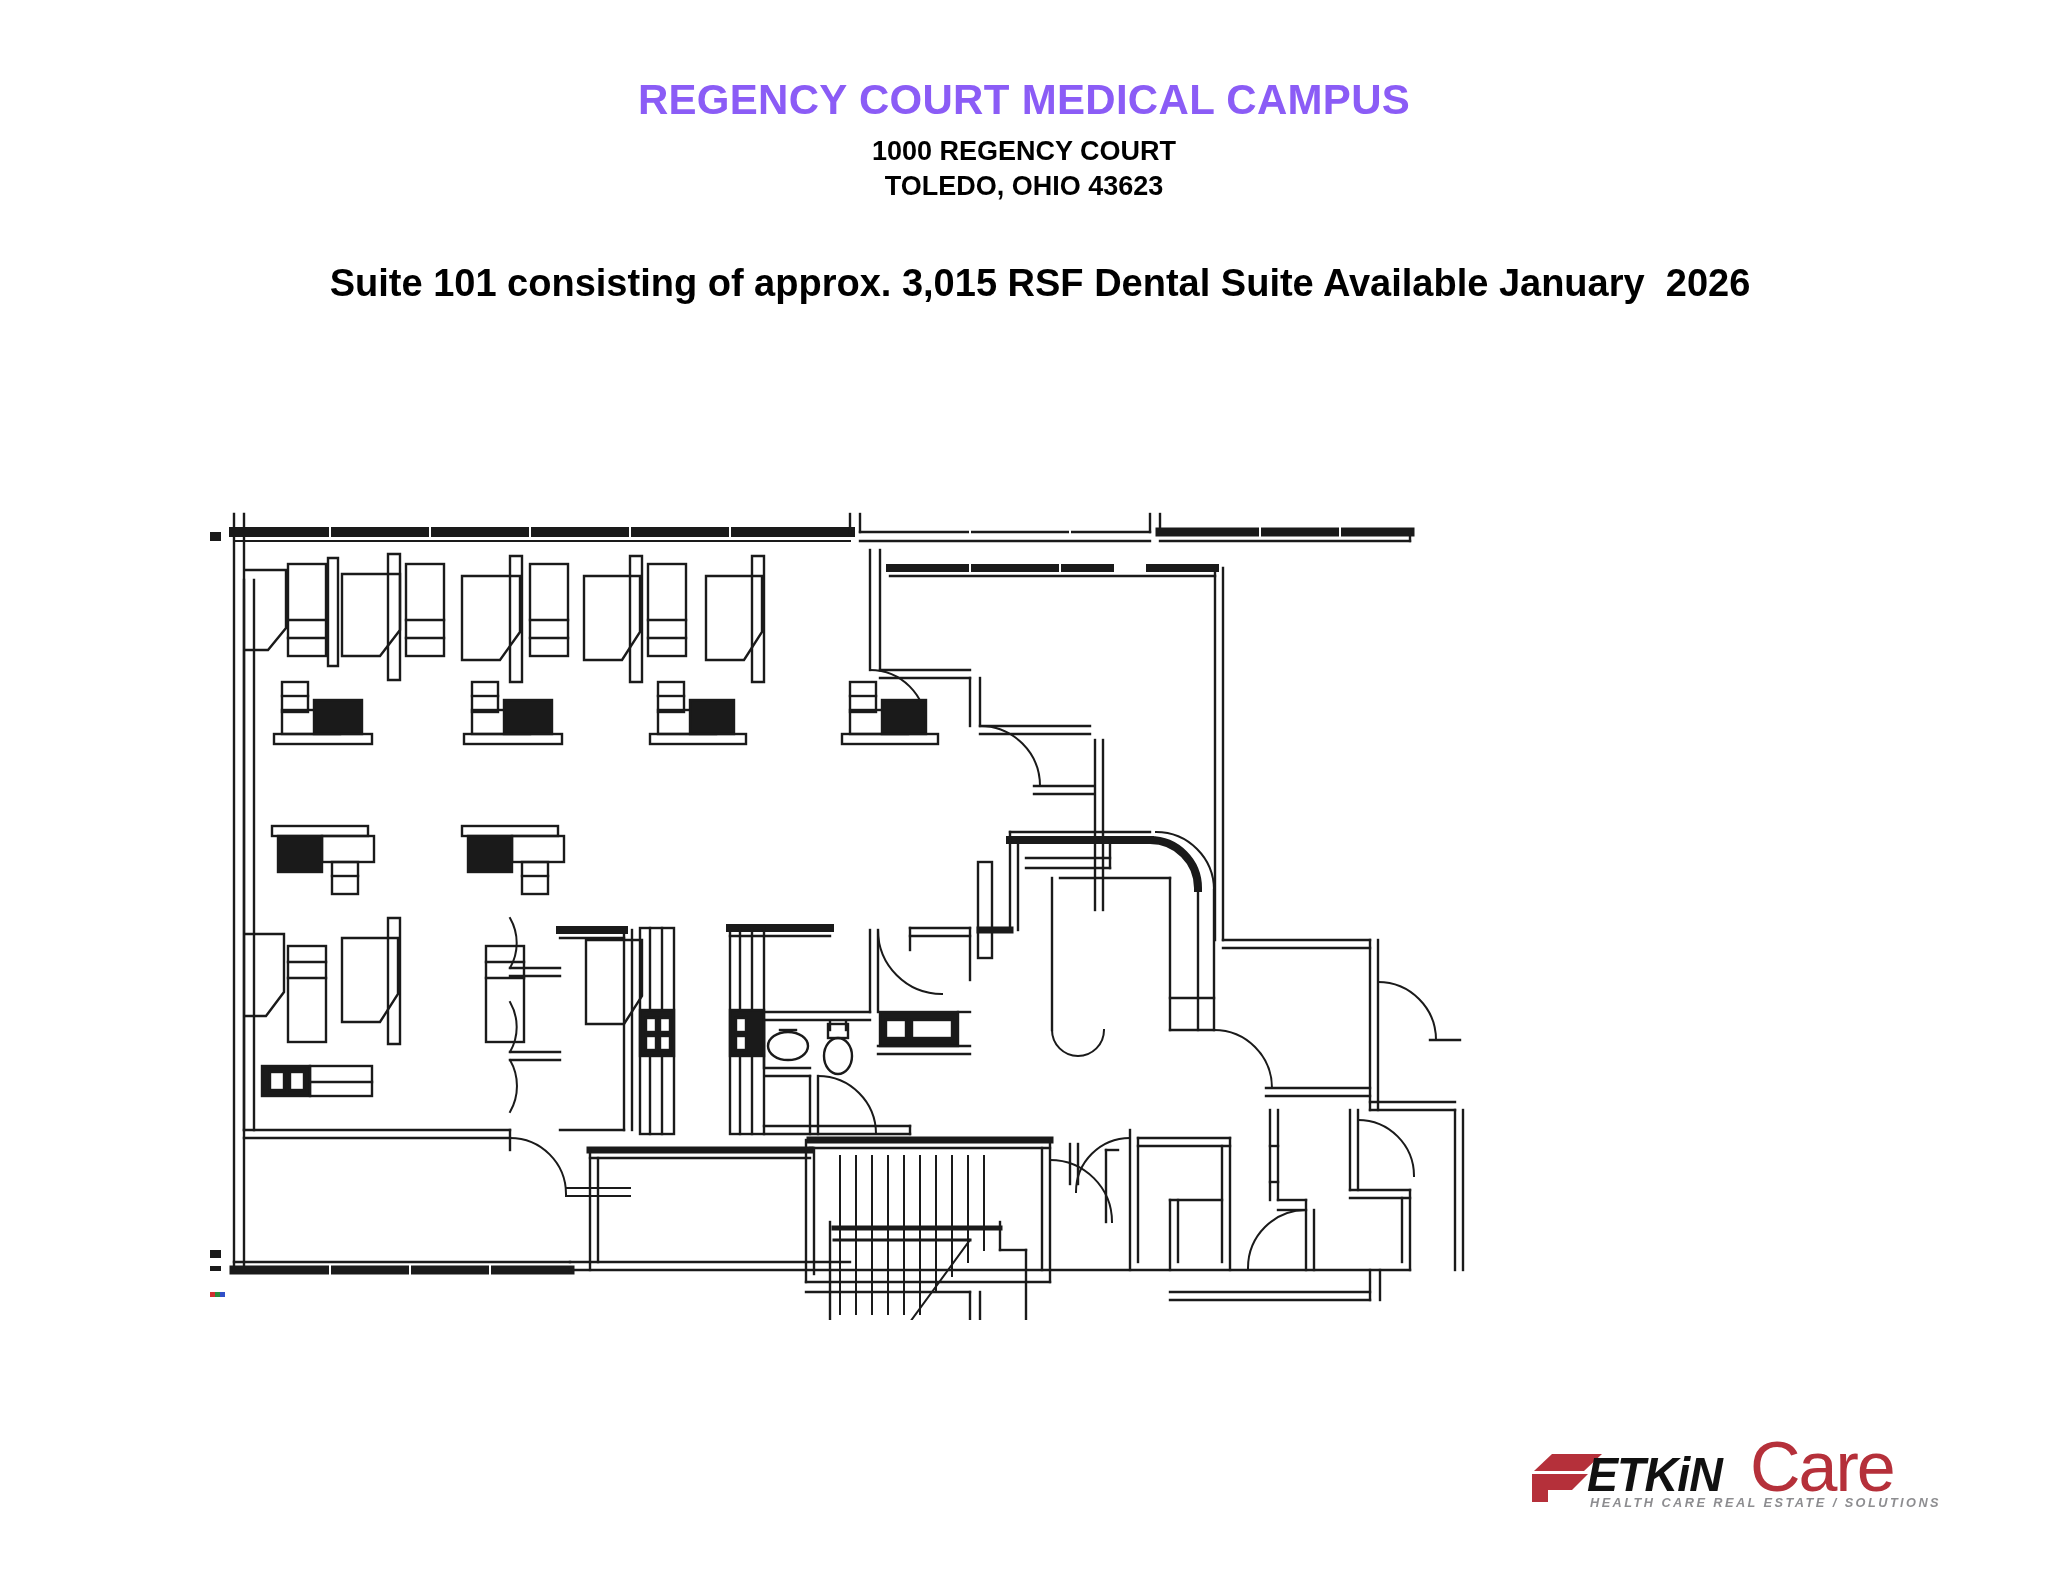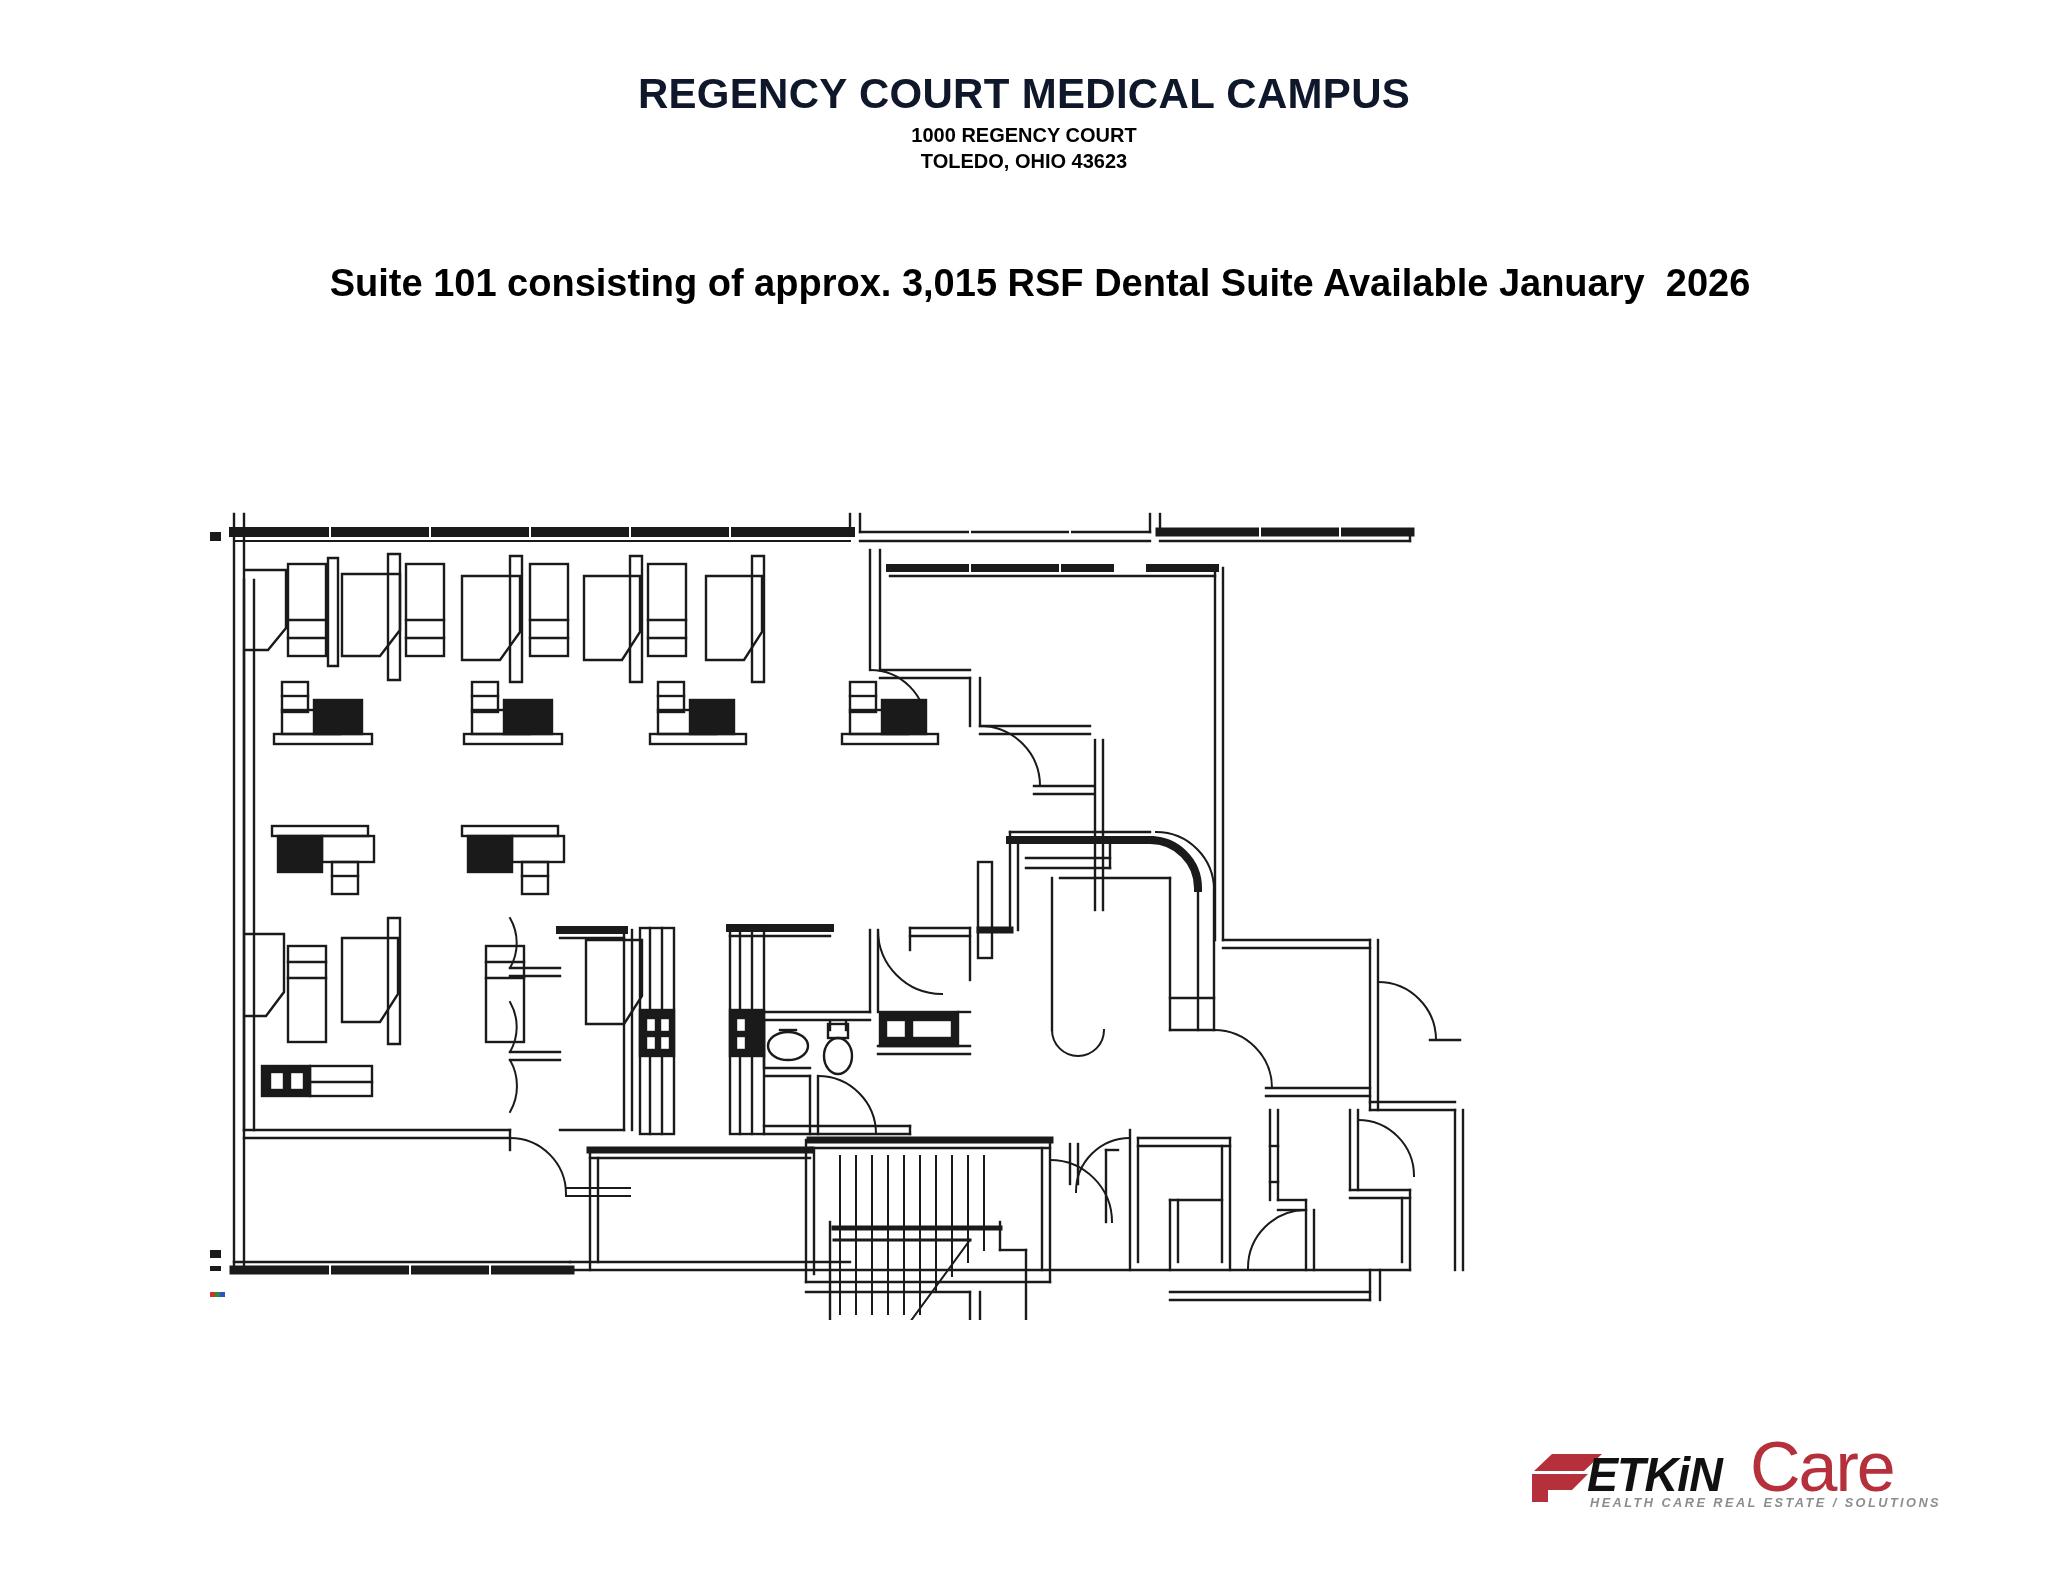--- a/index.html
+++ b/index.html
@@ -20,28 +20,28 @@
     position: absolute;
     left: 0;
     top: 70px;
     width: 2048px;
     text-align: center;
   }
   #doc-title {
     font-size: 42px;
     font-weight: bold;
     letter-spacing: 0.3px;
-    color: #0f172a;
+    color: #8b5cf6;
     line-height: 1.12;
-    margin: 0;
+    margin: 6px;
     padding: 0;
   }
   #doc-address-1,
   #doc-address-2 {
-    font-size: 20px;
+    font-size: 27px;
     font-weight: bold;
     color: #000;
     line-height: 1.30;
     margin: 0;
     padding: 0;
   }
   #doc-address-1 { padding-top: 5px; }
 
   #doc-subtitle {
     position: absolute;

